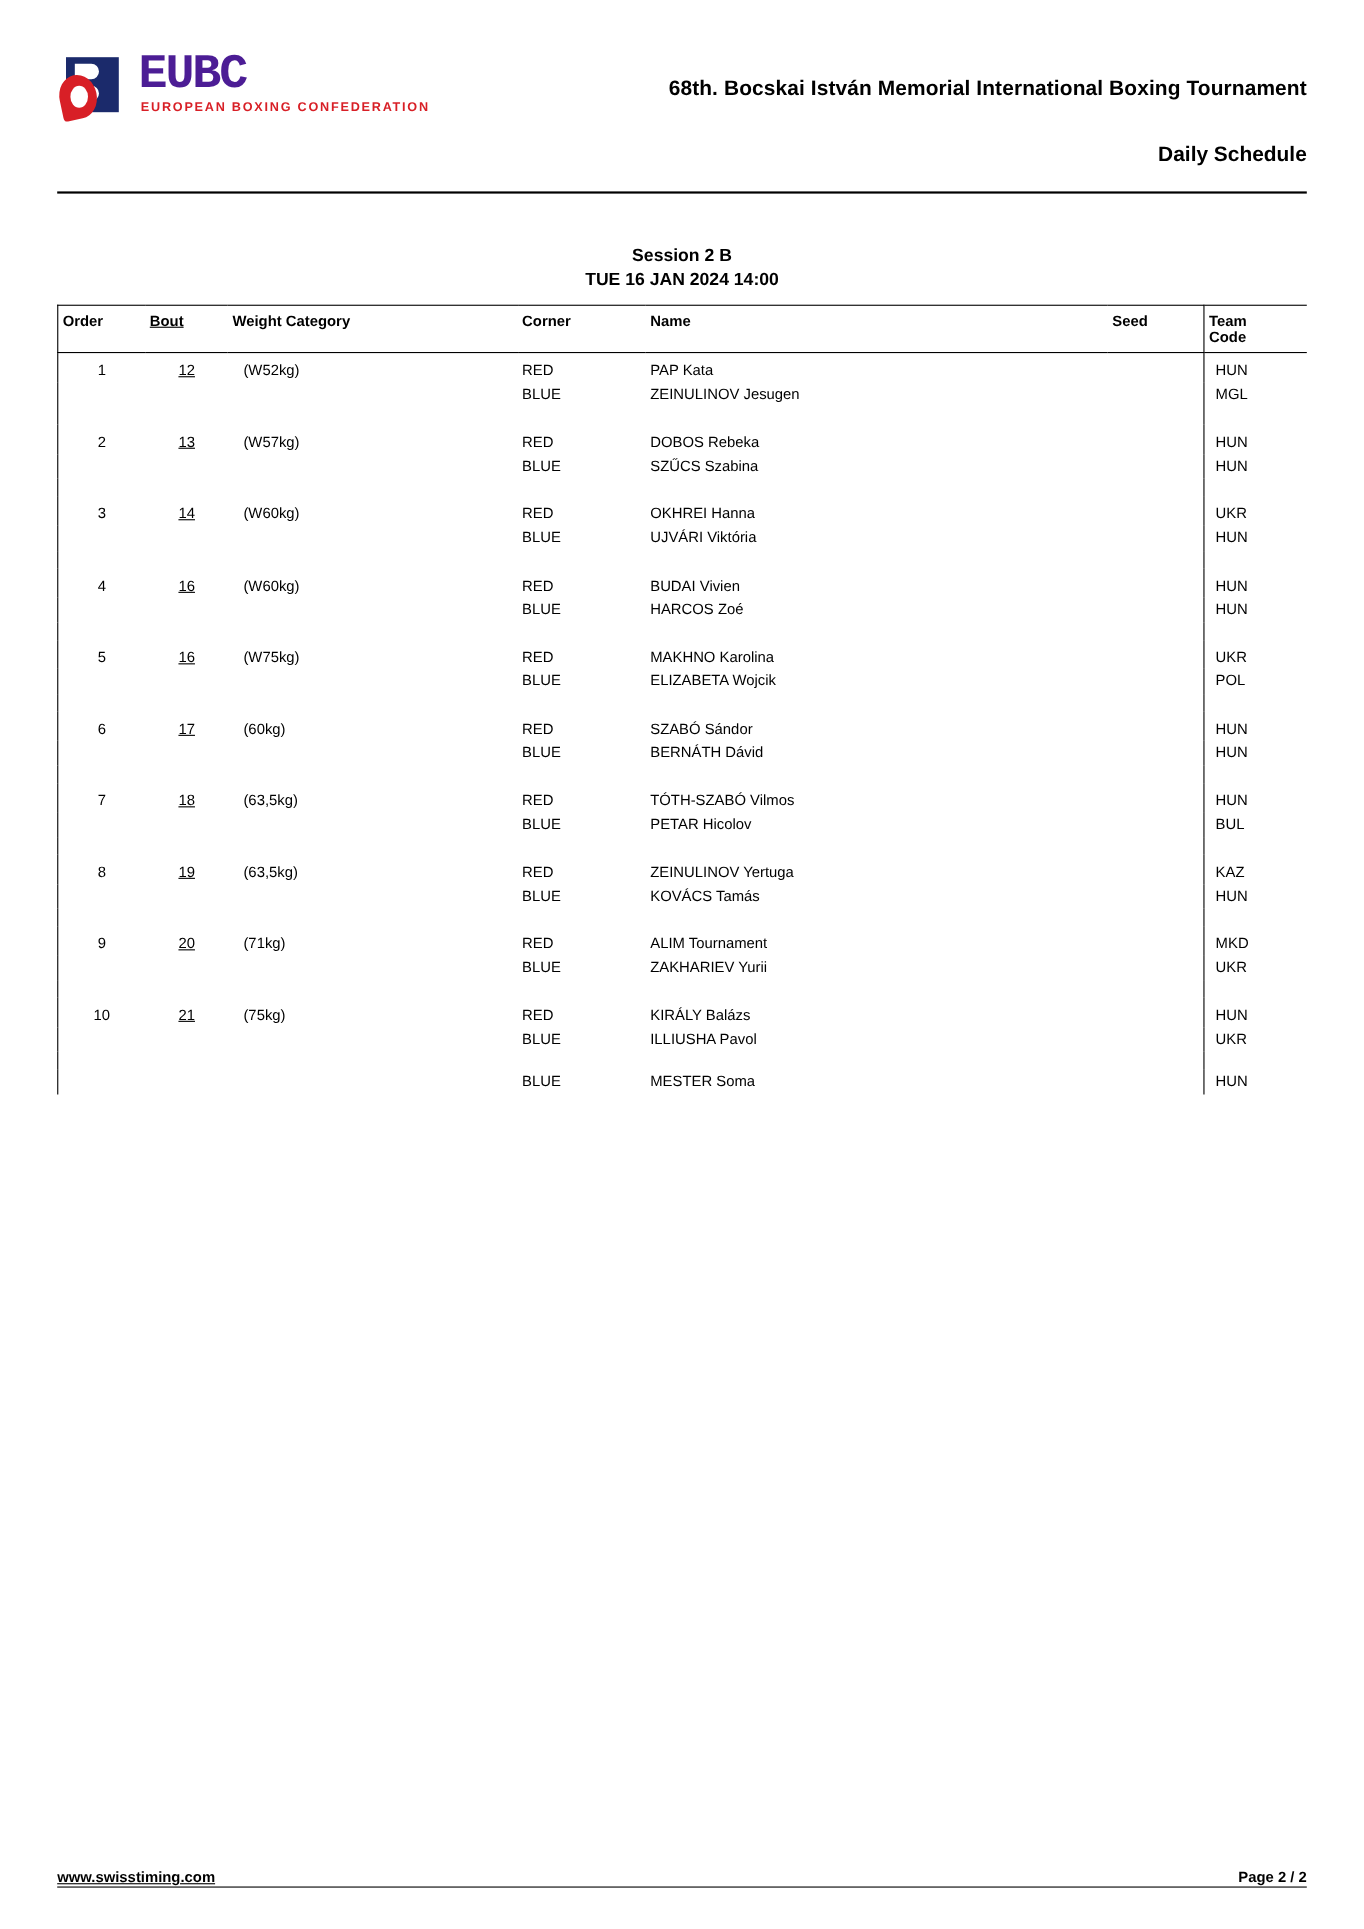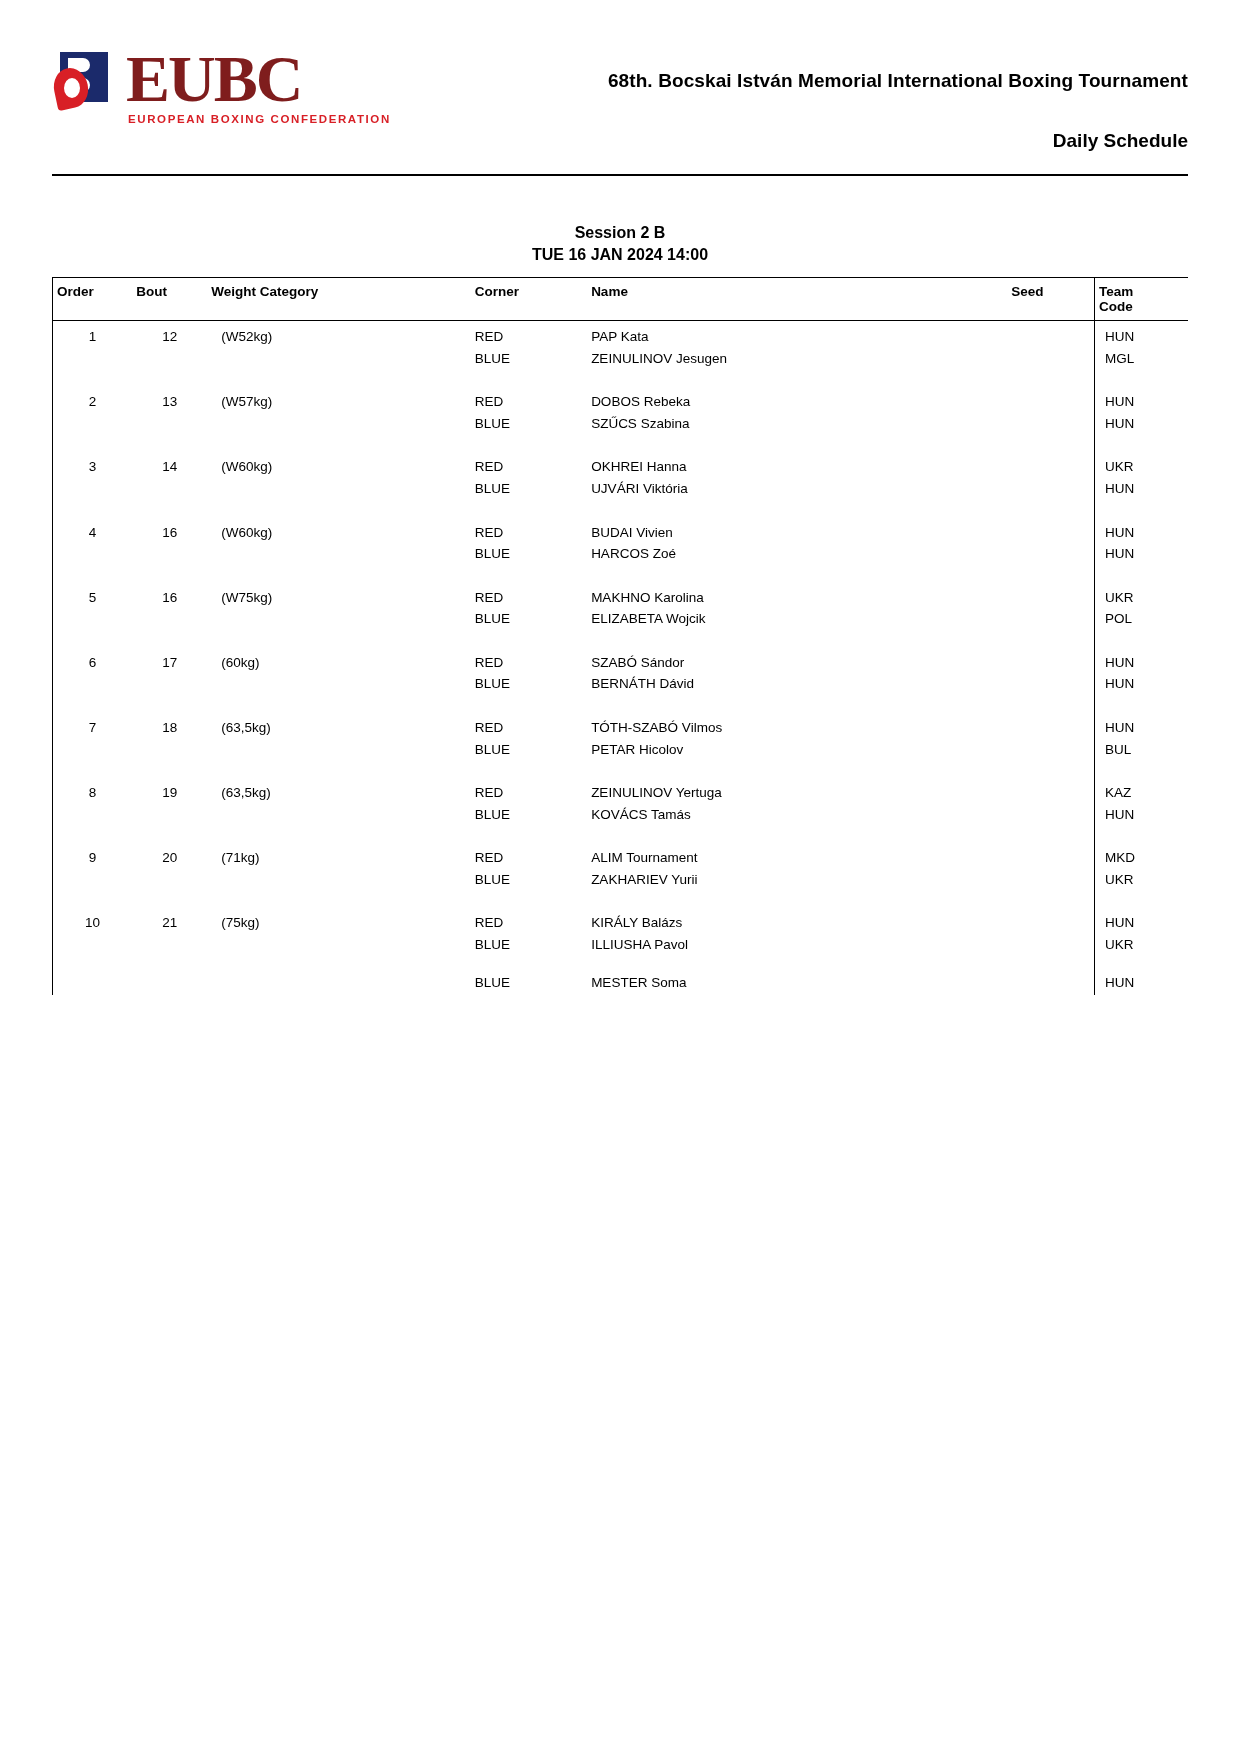--- a/index.html
+++ b/index.html
@@ -67,25 +67,25 @@
     transform: rotate(-12deg);
   }
   .logo-mark .drop-in {
     position: absolute;
     left: 12px; top: 30px;
     width: 16px; height: 20px;
     background: #ffffff;
     border-radius: 50%;
   }
   .eubc-word {
-    font-family: Liberation Serif, serif;
-    font-weight: bold;
-    font-size: 66px;
+    font-family: Liberation Mono, monospace;
+    font-weight: bold;
+    font-size: 44px;
     letter-spacing: -2px;
-    color: #7f1d1d;
+    color: #4c1d95;
     line-height: 0.95;
     margin-left: 2px;
   }
   .eubc-sub {
     font-family: "Liberation Sans", sans-serif;
     font-size: 11.5px;
     letter-spacing: 1.6px;
     color: #d81f26;
     font-weight: bold;
     margin-top: 2px;
@@ -131,21 +131,21 @@
     border-top: 1.5px solid #000;
     border-bottom: 1.5px solid #000;
     font-size: 13.5px;
     font-weight: bold;
     text-align: left;
     padding: 6px 4px;
     vertical-align: top;
     white-space: pre-line;
   }
   th.c-order, td.c-order { width: 72px; text-align: center; }
-  th.c-bout,  td.c-bout  { width: 68px; text-align: center; }
+  th.c-bout,  td.c-bout  { width: 68px; text-align: center; text-decoration: underline; }
   th.c-wcat,  td.c-wcat  { width: 250px; padding-left: 14px; }
   th.c-corner,td.c-corner{ width: 110px; }
   th.c-name,  td.c-name  { width: 420px; }
   th.c-seed,  td.c-seed  { width: 80px; text-align: center; }
   th.c-team,  td.c-team  { width: 80px; padding-left: 10px; }
 
   thead th.c-order { text-align: center; }
   thead th.c-bout  { text-align: center; }
   thead th.c-seed  { text-align: center; }
 
@@ -526,15 +526,21 @@
           <td class="c-wcat"></td>
           <td class="c-corner">BLUE</td>
           <td class="c-name">MESTER Soma</td>
           <td class="c-seed seedline"></td>
           <td class="c-team">HUN</td>
         </tr>
       </tbody>
   </table>
 
   <div class="footer">
+    <div class="footer-top">
+      <div class="left">
+        <a href="#">www.swisstiming.com</a>
+      </div>
+      <div class="right">Page 2 / 2</div>
+    </div>
   </div>
 
 </div>
 
 </body></html>

